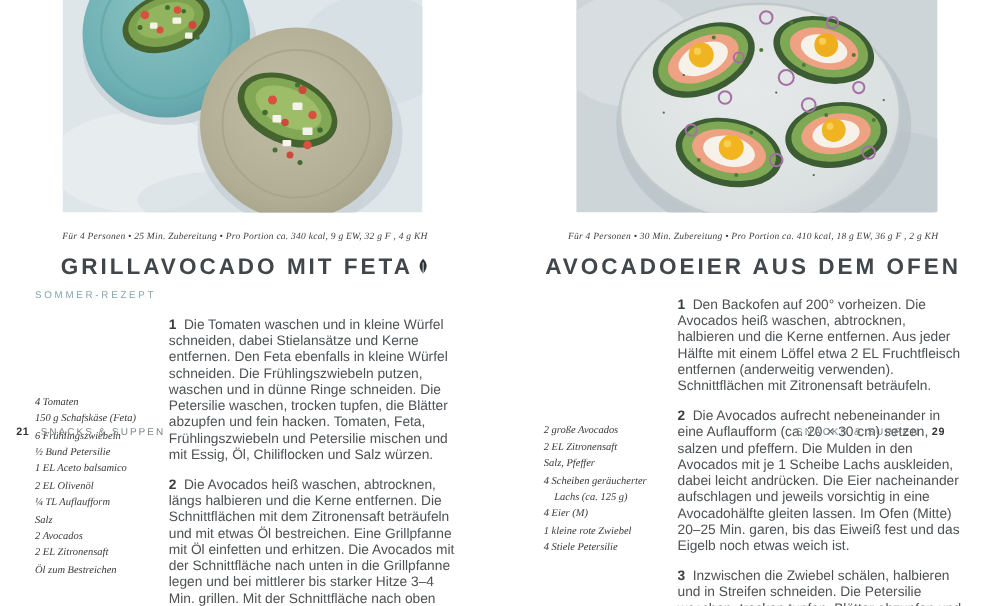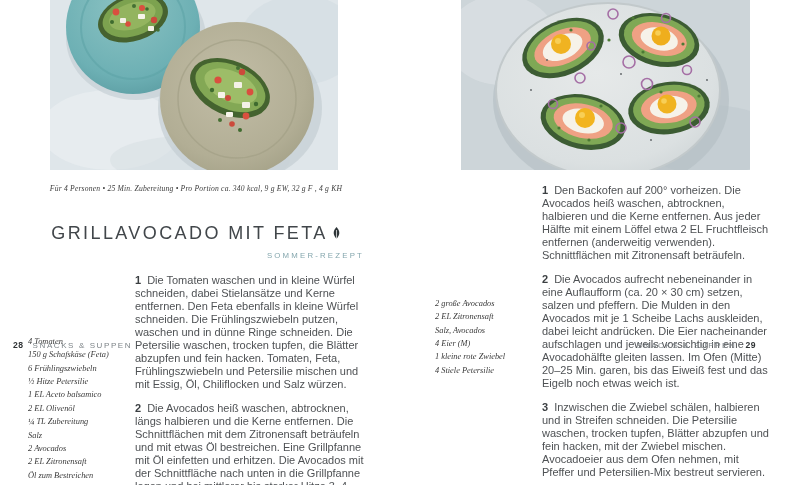--- a/index.html
+++ b/index.html
@@ -16,26 +16,26 @@
   
   .content{position:absolute;top:170px;left:0;right:0;}
   .content-left{padding:0 36px 0 28px;}
   .content-right{padding:0 30px 0 35px;}
   .meta{
     margin-top:14px;text-align:center;
     font-family:"Liberation Serif",serif;font-style:italic;
     font-size:7.6px;color:#3c3c3c;letter-spacing:.2px;white-space:nowrap;
   }
   .title{
-    margin:30px 0 0;text-align:center;font-weight:400;
+    margin:10px 0 0;text-align:center;font-weight:700;
     font-size:18px;letter-spacing:2.4px;color:#41464a;white-space:nowrap;
   }
   .title .leaf{vertical-align:-1px;margin-left:4px;}
   .subtitle{
-    margin-top:7px;text-align:right;
+    margin-top:7px;text-align:left;
     font-size:7.8px;letter-spacing:2.2px;color:#84a6ad;font-weight:400;
   }
   .cols{display:flex;margin-top:14px;align-items:center;}
   .ingredients{
     list-style:none;margin:0;padding:0;flex:0 0 104px;
     font-family:"Liberation Serif",serif;font-style:italic;
     font-size:8.4px;line-height:13.4px;color:#3a3a3a;
   }
   .ingredient{white-space:pre-wrap;}
   .steps{flex:1;margin-left:3px;font-size:11px;line-height:13px;color:#4e5154;}
@@ -131,38 +131,38 @@
       <h1 class="title"><span>GRILLAVOCADO MIT FETA</span><svg class="leaf" width="9" height="13" viewBox="0 0 9 13">
             <path d="M4.5 0 C7.4 3.2 9 6.5 4.5 12 C0 6.5 1.6 3.2 4.5 0 Z" fill="#2e3538"></path>
             <line x1="4.5" y1="3" x2="4.5" y2="13" stroke="#ffffff" stroke-width="0.7"></line>
           </svg></h1>
       <div class="subtitle">SOMMER-REZEPT</div>
       <div class="cols">
         <ul class="ingredients">
             <li class="ingredient">4 Tomaten</li>
             <li class="ingredient">150 g Schafskäse (Feta)</li>
             <li class="ingredient">6 Frühlingszwiebeln</li>
-            <li class="ingredient">½ Hitze Petersilie</li>
+            <li class="ingredient">½ Bund Petersilie</li>
             <li class="ingredient">1 EL Aceto balsamico</li>
             <li class="ingredient">2 EL Olivenöl</li>
-            <li class="ingredient">¼ TL Zubereitung</li>
+            <li class="ingredient">¼ TL Auflaufform</li>
             <li class="ingredient">Salz</li>
             <li class="ingredient">2 Avocados</li>
             <li class="ingredient">2 EL Zitronensaft</li>
             <li class="ingredient">Öl zum Bestreichen</li>
           </ul>
         <div class="steps">
             <p class="step"><span class="step-num">1</span><span class="step-text">Die Tomaten waschen und in kleine Würfel schneiden, dabei Stielansätze und Kerne entfernen. Den Feta ebenfalls in kleine Würfel schneiden. Die Frühlingszwiebeln putzen, waschen und in dünne Ringe schneiden. Die Petersilie waschen, trocken tupfen, die Blätter abzupfen und fein hacken. Tomaten, Feta, Frühlingszwiebeln und Petersilie mischen und mit Essig, Öl, Chiliflocken und Salz würzen.</span></p>
             <p class="step"><span class="step-num">2</span><span class="step-text">Die Avocados heiß waschen, abtrocknen, längs halbieren und die Kerne entfernen. Die Schnittflächen mit dem Zitronensaft beträufeln und mit etwas Öl bestreichen. Eine Grillpfanne mit Öl einfetten und erhitzen. Die Avocados mit der Schnittfläche nach unten in die Grillpfanne legen und bei mittlerer bis starker Hitze 3–4 Min. grillen. Mit der Schnittfläche nach oben auf Teller setzen und mit dem Tomaten-Feta-Mix servieren. Dazu passt Baguette.</span></p>
           </div>
       </div>
     </div>
 
     <footer class="foot foot-left">
-      <span class="pagenum">28</span><span class="section">SNACKS &amp; SUPPEN</span>
+      <span class="pagenum">21</span><span class="section">SNACKS &amp; SUPPEN</span>
     </footer>
   </section>
 
   <section class="page">
 
     <figure class="photo photo-right">
       <svg width="289" height="170" viewBox="0 0 289 170">
         <defs>
           <radialGradient id="greyPlate" cx="45%" cy="40%" r="75%">
             <stop offset="0%" stop-color="#e6e9e9"></stop>
@@ -243,25 +243,29 @@
           <circle cx="70" cy="90" r="0.9"></circle>
             <circle cx="160" cy="74" r="0.9"></circle>
             <circle cx="190" cy="140" r="0.9"></circle>
           <circle cx="86" cy="60" r="0.9"></circle>
             <circle cx="246" cy="80" r="0.9"></circle>
         </g>
       </svg>
     </figure>
 
     <div class="content content-right">
+      <div class="meta">Für 4 Personen  •  30 Min. Zubereitung  •  Pro Portion ca. 410 kcal, 18 g EW, 36 g F , 2 g KH</div>
+      <h1 class="title"><span>AVOCADOEIER AUS DEM OFEN</span></h1>
       <div class="cols">
         <ul class="ingredients">
             <li class="ingredient">2 große Avocados</li>
             <li class="ingredient">2 EL Zitronensaft</li>
-            <li class="ingredient">Salz, Avocados</li>
+            <li class="ingredient">Salz, Pfeffer</li>
+            <li class="ingredient">4 Scheiben geräucherter
+    Lachs (ca. 125 g)</li>
             <li class="ingredient">4 Eier (M)</li>
             <li class="ingredient">1 kleine rote Zwiebel</li>
             <li class="ingredient">4 Stiele Petersilie</li>
           </ul>
         <div class="steps">
             <p class="step"><span class="step-num">1</span><span class="step-text">Den Backofen auf 200° vorheizen. Die Avocados heiß waschen, abtrocknen, halbieren und die Kerne entfernen. Aus jeder Hälfte mit einem Löffel etwa 2 EL Fruchtfleisch entfernen (anderweitig verwenden). Schnittflächen mit Zitronensaft beträufeln.</span></p>
             <p class="step"><span class="step-num">2</span><span class="step-text">Die Avocados aufrecht nebeneinander in eine Auflaufform (ca. 20 × 30 cm) setzen, salzen und pfeffern. Die Mulden in den Avocados mit je 1 Scheibe Lachs auskleiden, dabei leicht andrücken. Die Eier nacheinander aufschlagen und jeweils vorsichtig in eine Avocadohälfte gleiten lassen. Im Ofen (Mitte) 20–25 Min. garen, bis das Eiweiß fest und das Eigelb noch etwas weich ist.</span></p>
             <p class="step"><span class="step-num">3</span><span class="step-text">Inzwischen die Zwiebel schälen, halbieren und in Streifen schneiden. Die Petersilie waschen, trocken tupfen, Blätter abzupfen und fein hacken, mit der Zwiebel mischen. Avocadoeier aus dem Ofen nehmen, mit Pfeffer und Petersilien-Mix bestreut servieren.</span></p>
           </div>
       </div>

